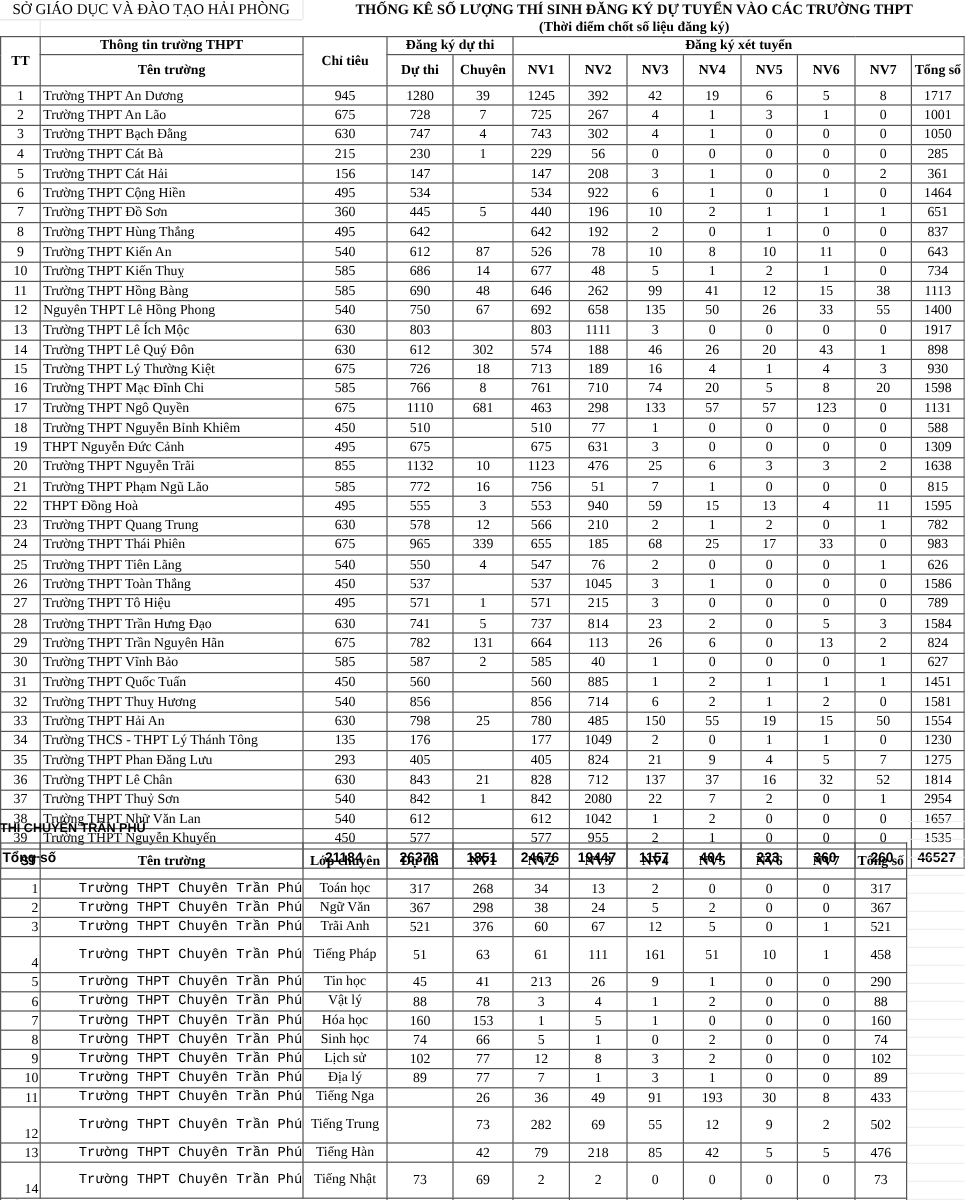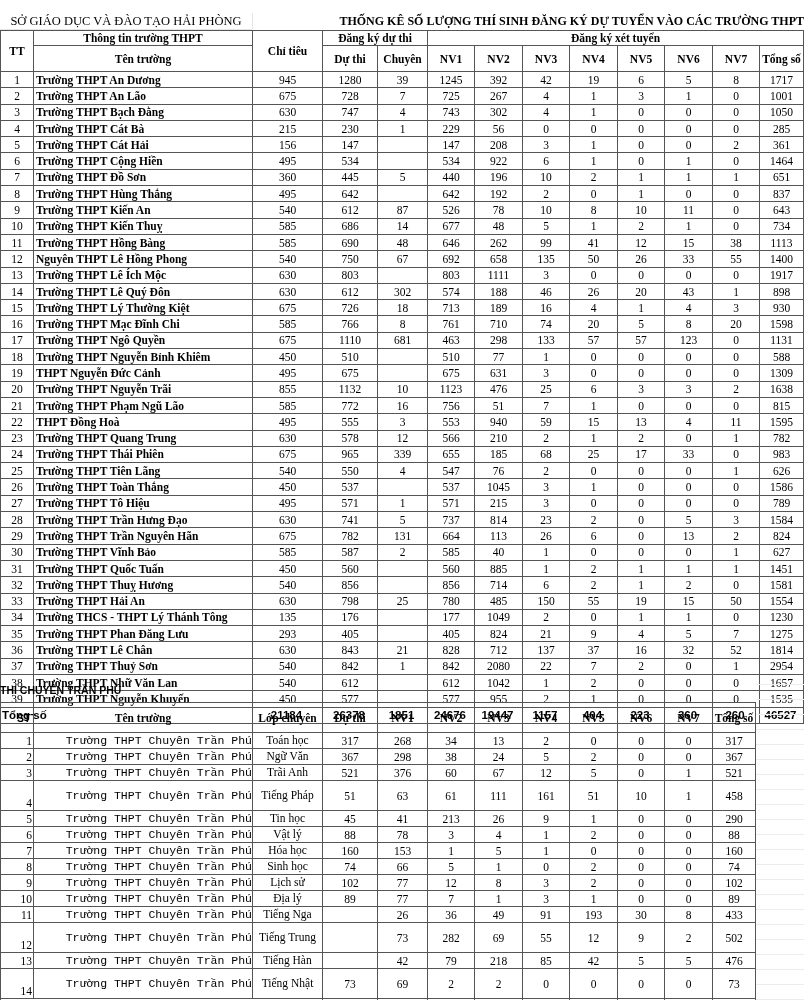--- a/index.html
+++ b/index.html
@@ -1,30 +1,30 @@
 <!DOCTYPE html>
 <html><head>
 <meta charset="utf-8">
 <style>
   html, body { margin:0; padding:0; background:#ffffff; }
   body { width:804px; height:1000px; overflow:hidden; font-family:"Liberation Serif", serif; color:#000; font-size:11.5px; position:relative; }
-  .topline { position:absolute; top:13px; left:0; width:734px; height:30px; }
+  .topline { position:absolute; top:0; left:0; width:734px; height:30px; }
   .org { position:absolute; left:0; top:0; width:252px; height:16px; text-align:center; font-size:12.5px; line-height:16px; border-right:1px solid #e4e4e4; }
-  .title { position:absolute; left:253px; top:0; width:551px; height:16px; text-align:right; font-size:12px; font-weight:bold; line-height:16px; }
+  .title { position:absolute; left:253px; top:0; width:551px; height:16px; text-align:center; font-size:12px; font-weight:bold; line-height:16px; }
   .subtitle { position:absolute; left:253px; top:16px; width:551px; height:14px; text-align:center; font-size:11.5px; font-weight:bold; line-height:14px; }
   .blankrow { position:absolute; left:0; top:16px; width:252px; height:14px; border-top:1px solid #e4e4e4; }
   .blankrow .c1 { position:absolute; left:0; top:0; width:33px; height:14px; border-right:1px solid #e4e4e4; }
 
   table { border-collapse:collapse; table-layout:fixed; position:absolute; left:0; }
   td, th { border:1px solid #555; padding:0; text-align:center; overflow:hidden; white-space:nowrap; }
   th { font-weight:bold; font-size:11.5px; }
   #t1 { top:30px; width:803px; }
   #t1 td { height:15.3px; line-height:14px; font-size:11.5px; }
   #t1 th { line-height:14px;margin-top:16px; }
-  #t1 td.name { text-align:left; padding-left:2px;font-weight:bold; }
+  #t1 td.name { text-align:left; padding-left:2px; }
   .total td { font-family:"Liberation Sans", sans-serif; font-weight:bold; font-size:10.5px; text-align:center; padding-right:2px !important; }
   .total td.lbl { text-align:left !important; padding-left:1px; }
 
   .sec2 { position:absolute; left:0; top:684px; font-family:"Liberation Sans", sans-serif; font-weight:bold; font-size:10.5px; }
   #t2 { top:702px; width:755px; }
   #t2 td { height:14.8px; line-height:14px; font-size:11.5px; }
   #t2 td.stt { text-align:right; padding-right:1px; }
   #t2 td.name { text-align:right; padding-left:1px;font-family:Liberation Mono, monospace; }
   #t2 tr.tall td { height:29px; }
   #t2 tr.tall td.stt { vertical-align:bottom; }
@@ -35,20 +35,21 @@
 </style>
 </head>
 <body>
 
 <div class="topline">
   <div class="org">SỞ GIÁO DỤC VÀ ĐÀO TẠO HẢI PHÒNG</div>
   <div class="title">THỐNG KÊ SỐ LƯỢNG THÍ SINH ĐĂNG KÝ DỰ TUYỂN VÀO CÁC TRƯỜNG THPT</div>
   <div class="blankrow">
       <div class="c1"></div>
     </div>
+  <div class="subtitle">(Thời điểm chốt số liệu đăng ký)</div>
 </div>
 
 <table id="t1">
   <colgroup>
     <col style="width:33px">
       <col style="width:219px">
       <col style="width:70px">
       <col style="width:55px">
       <col style="width:50px">
     <col style="width:47px">

